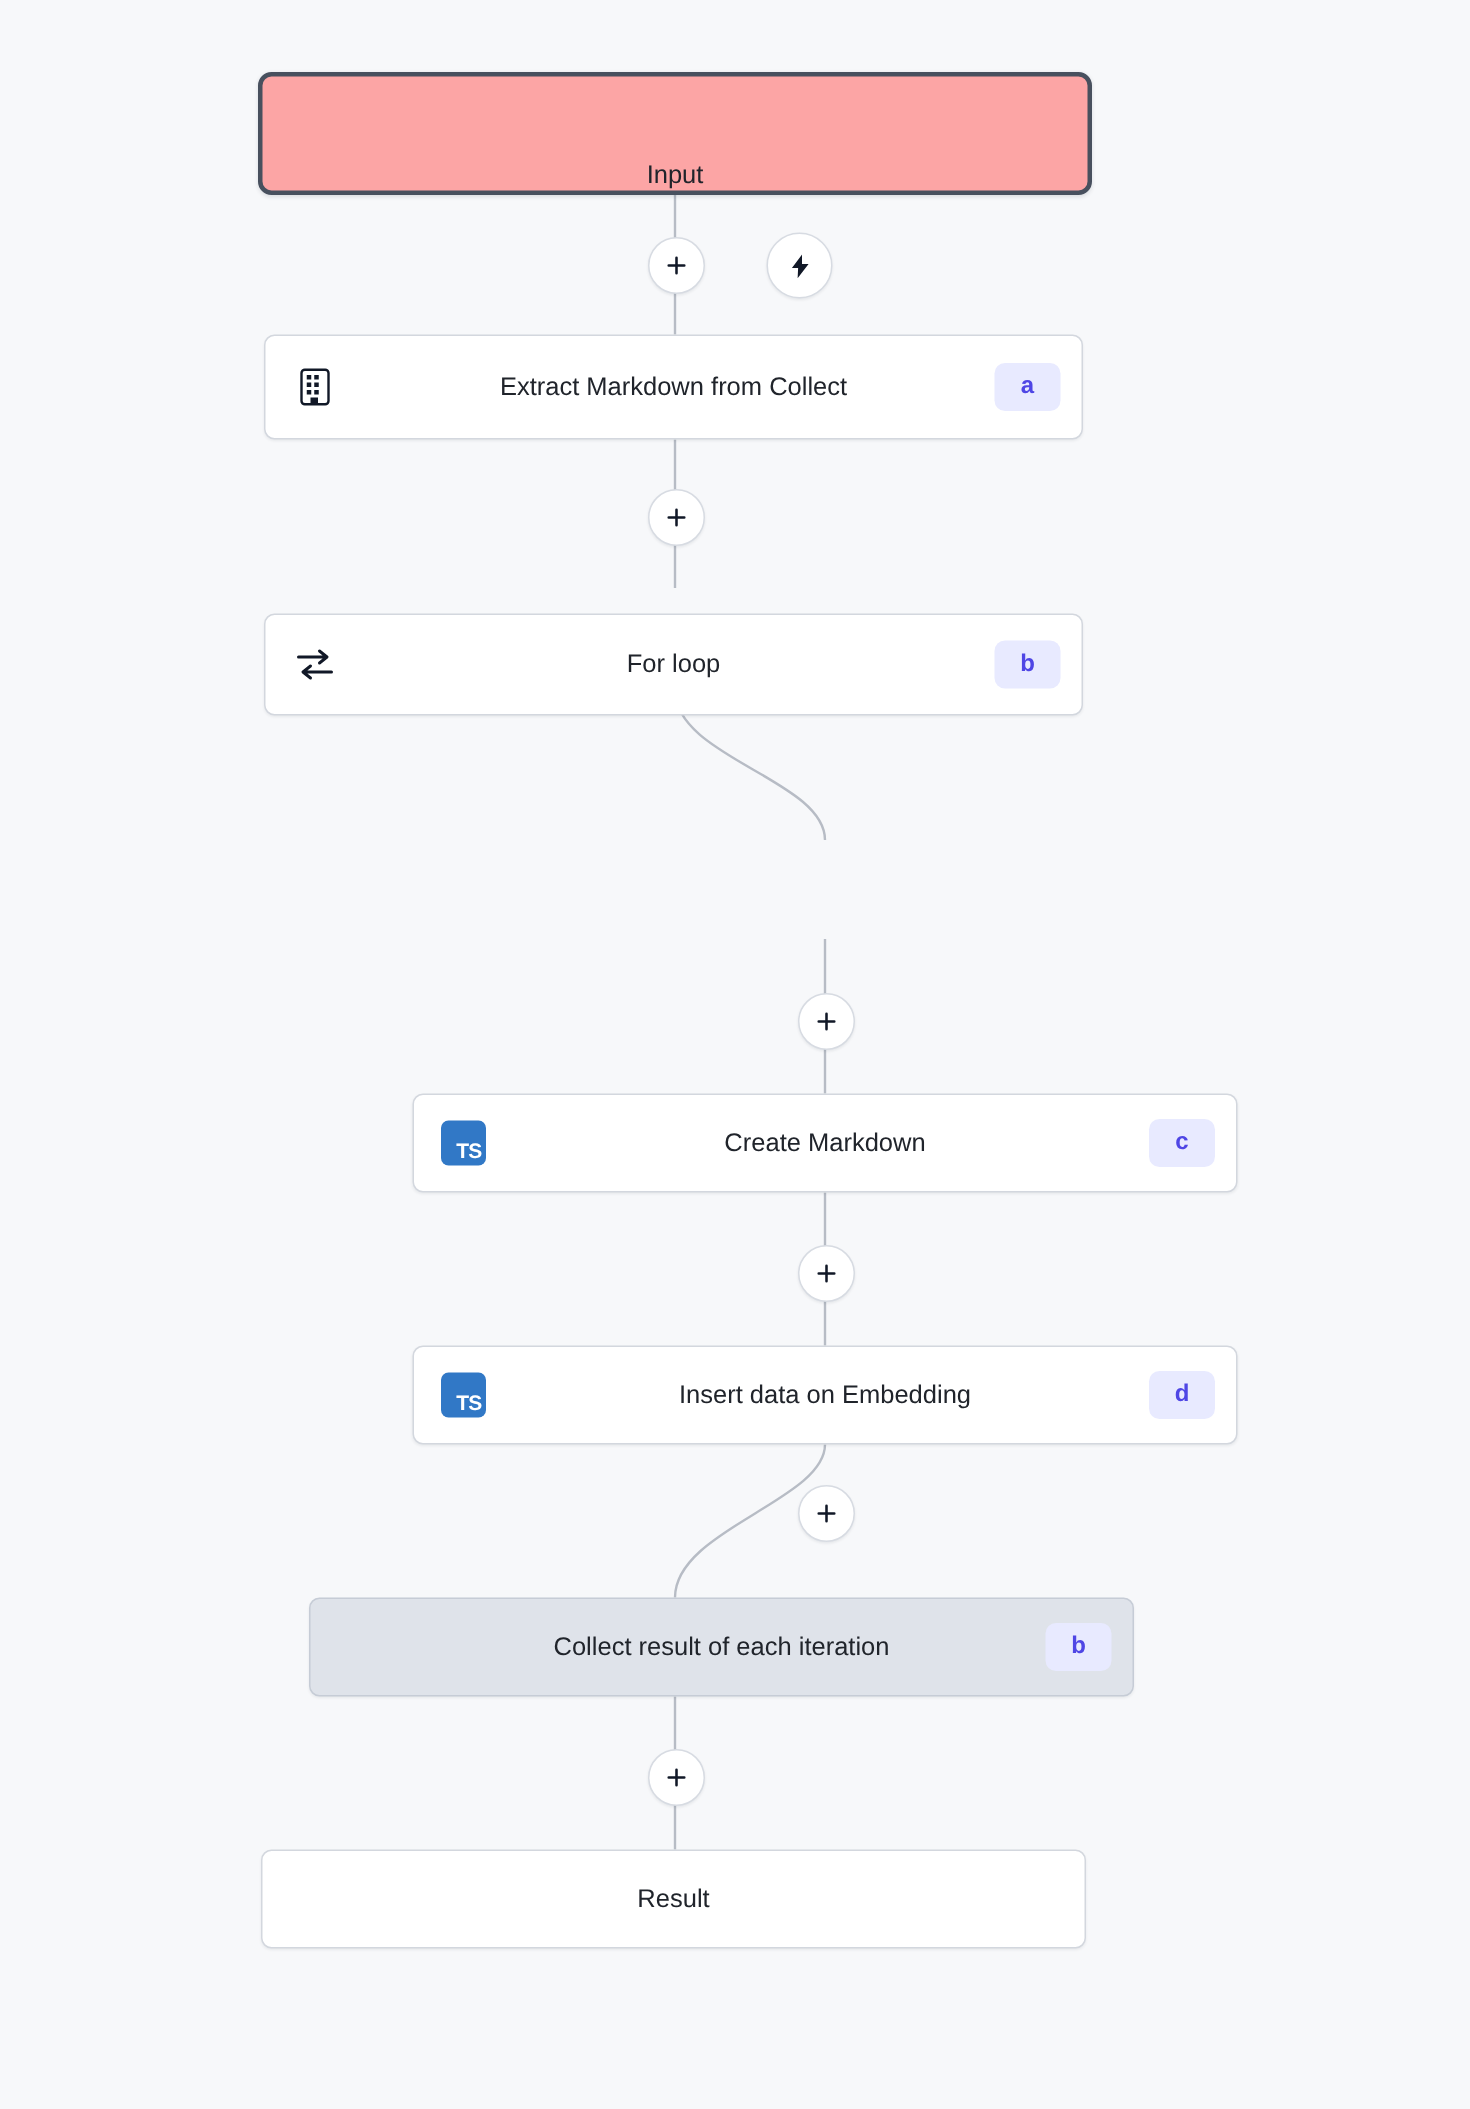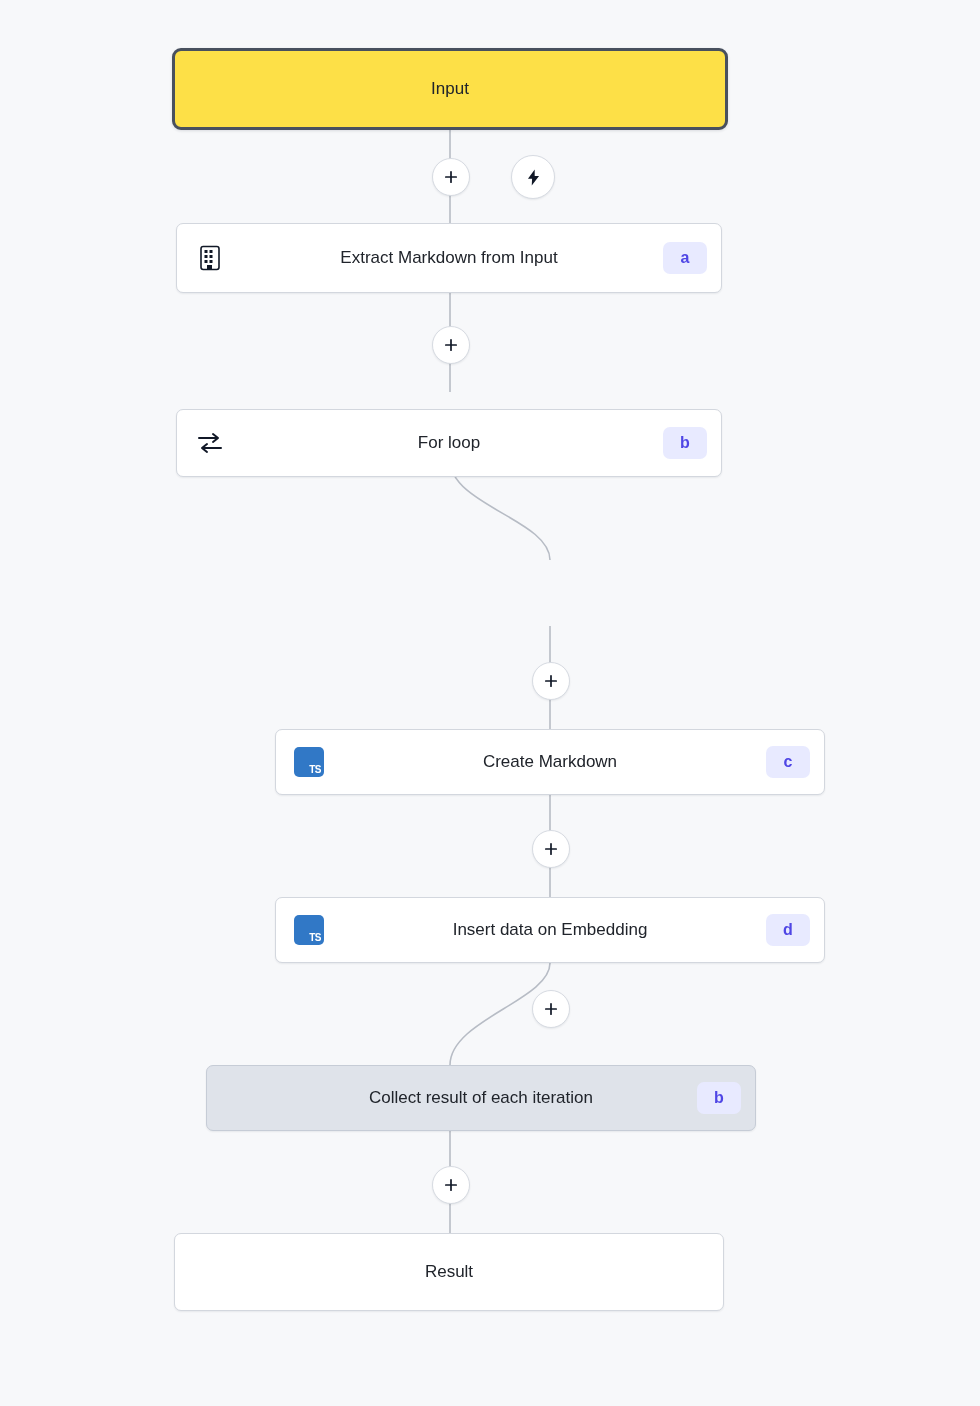--- a/index.html
+++ b/index.html
@@ -42,24 +42,25 @@
   .node .label {
     text-align: center;
     line-height: 1.2;
     pointer-events: none;
   }
   .node.gray {
     background: #dfe3ea;
     border: 1px solid #c6ccd6;
   }
   .node.input {
-    background: #fde047;
+    background: #fca5a5;
     border: 3px solid #48505e;
     border-radius: 9px;
     box-shadow: 0 1px 3px rgba(16, 24, 40, 0.12);
+    align-items: flex-end;
   }
   .node .icon-slot {
     position: absolute;
     left: 16px;
     top: 50%;
     transform: translateY(-50%);
     width: 34px;
     height: 34px;
     display: flex;
     align-items: center;
@@ -107,21 +108,21 @@
     align-items: center;
     justify-content: center;
     cursor: pointer;
   }
   .ts-icon {
     width: 30px;
     height: 30px;
     border-radius: 5px;
     background: #3178c6;
     color: #ffffff;
-    font-size: 10px;
+    font-size: 14px;
     font-weight: bold;
     display: flex;
     align-items: flex-end;
     justify-content: flex-end;
     padding: 0 3px 2px 0;
     box-sizing: border-box;
     letter-spacing: -0.5px;
   }
 </style>
 </head>
@@ -163,21 +164,21 @@
         <rect x="3" y="1.5" width="18" height="23" rx="2.2" fill="none" stroke="#111827" stroke-width="1.6"></rect>
         <rect x="6.5" y="5" width="3" height="3" fill="#111827"></rect>
         <rect x="11.5" y="5" width="3" height="3" fill="#111827"></rect>
         <rect x="6.5" y="10" width="3" height="3" fill="#111827"></rect>
         <rect x="11.5" y="10" width="3" height="3" fill="#111827"></rect>
         <rect x="6.5" y="15" width="3" height="3" fill="#111827"></rect>
         <rect x="11.5" y="15" width="3" height="3" fill="#111827"></rect>
         <rect x="9" y="20" width="5" height="4.5" fill="#111827"></rect>
       </svg>
     </span>
-    <span class="label">Extract Markdown from Input</span>
+    <span class="label">Extract Markdown from Collect</span>
     <span class="badge">a</span>
   </div>
 
   <div class="plus-btn" style="left:432px; top:326px;">
     <svg width="16" height="16" viewBox="0 0 16 16">
       <path d="M8 2.8 L8 13.2 M2.8 8 L13.2 8" stroke="#111827" stroke-width="1.7" stroke-linecap="round"></path>
     </svg>
   </div>
 
   <div class="node" style="left:176px; top:409px; width:546px; height:68px;">
@@ -230,17 +231,17 @@
     <span class="label">Collect result of each iteration</span>
     <span class="badge">b</span>
   </div>
 
   <div class="plus-btn" style="left:432px; top:1166px;">
     <svg width="16" height="16" viewBox="0 0 16 16">
       <path d="M8 2.8 L8 13.2 M2.8 8 L13.2 8" stroke="#111827" stroke-width="1.7" stroke-linecap="round"></path>
     </svg>
   </div>
 
-  <div class="node" style="left:174px; top:1233px; width:550px; height:78px;">
+  <div class="node" style="left:174px; top:1233px; width:550px; height:66px;">
     <span class="label">Result</span>
   </div>
 
 </div>
 
 </body></html>

